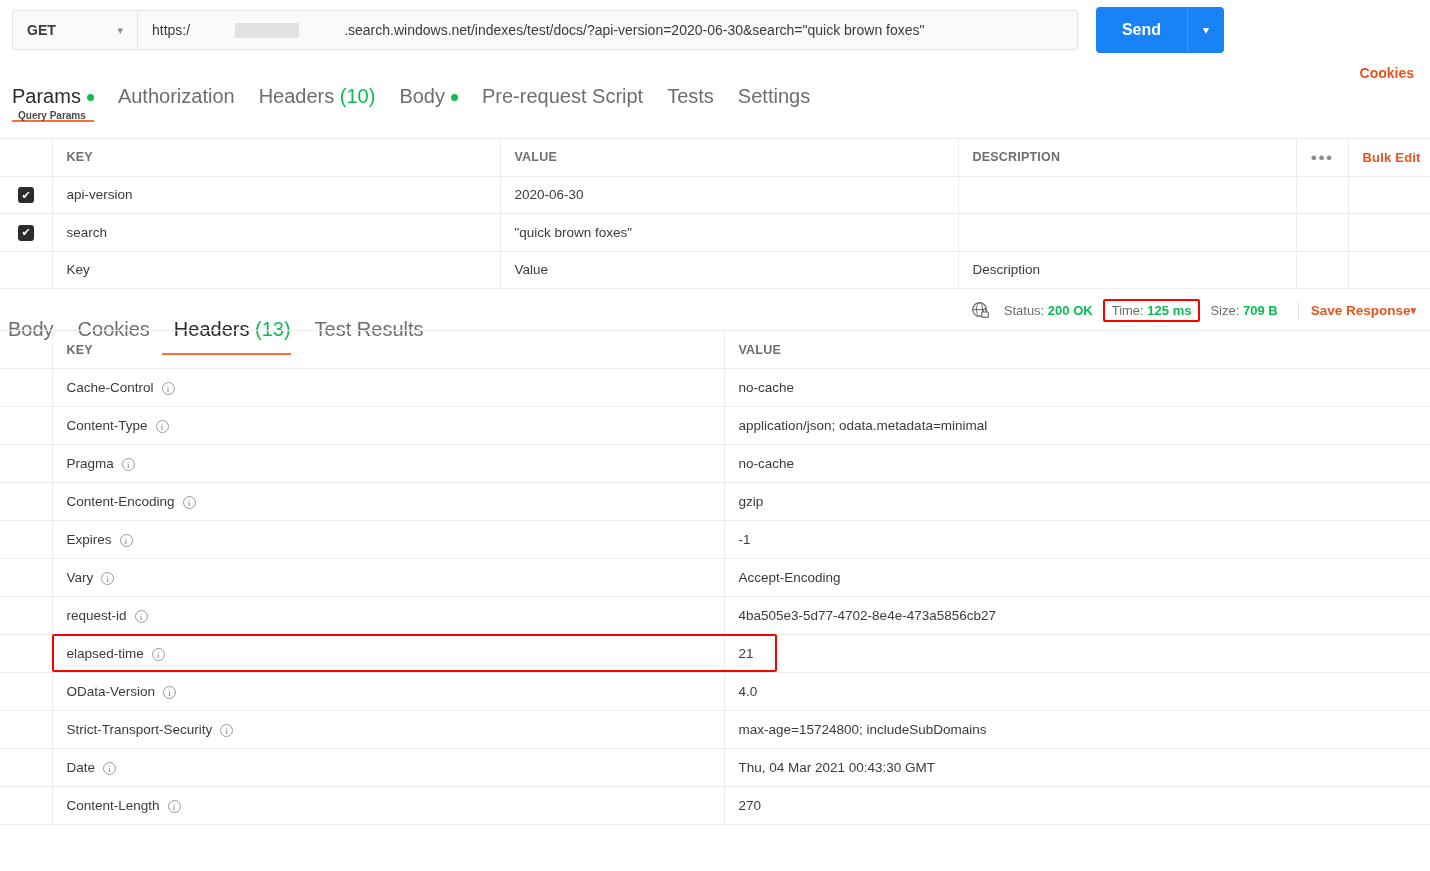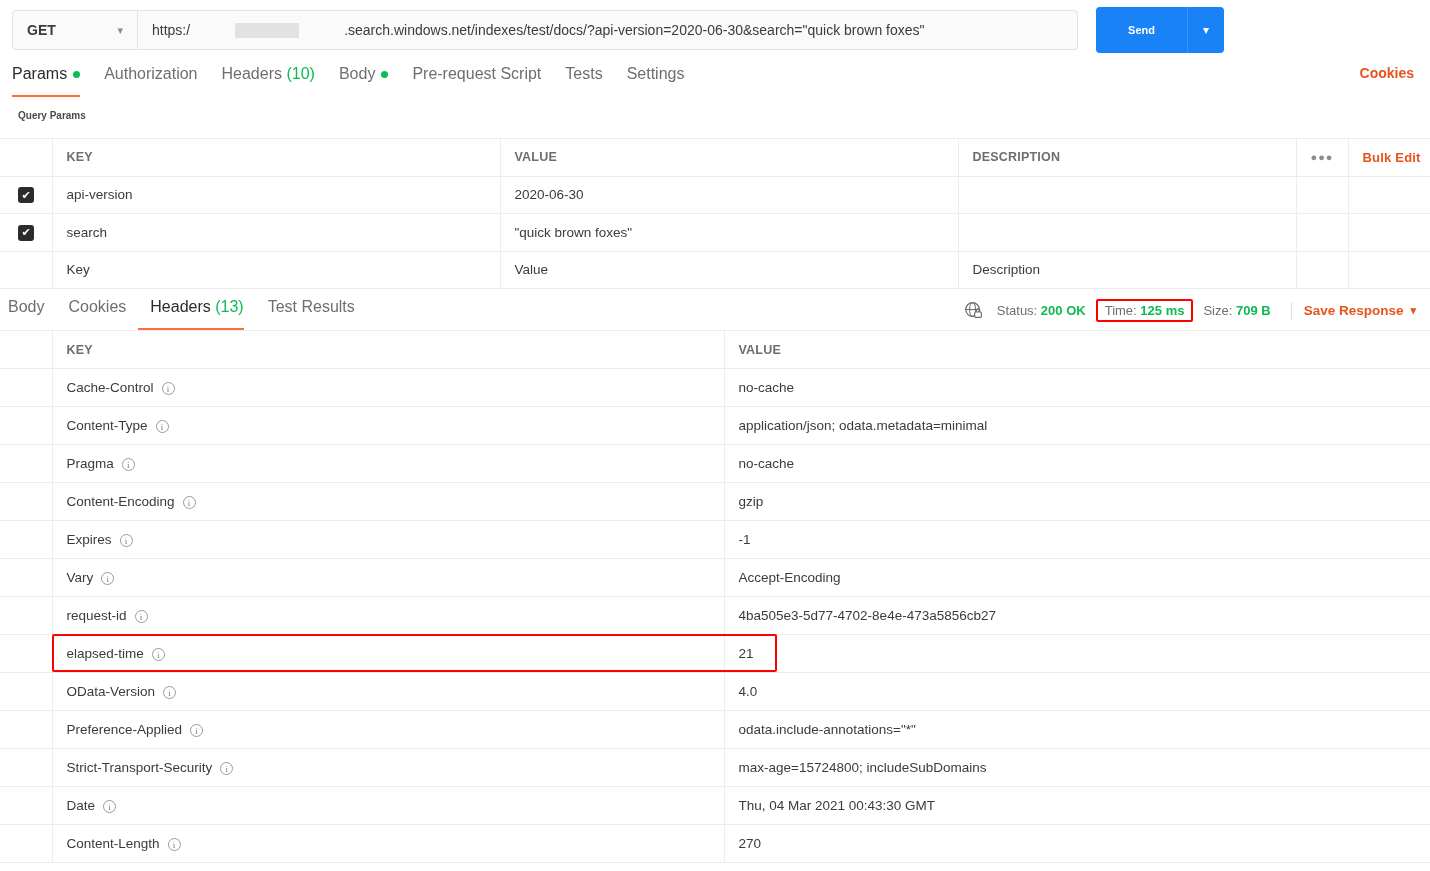--- a/index.html
+++ b/index.html
@@ -48,43 +48,43 @@
     filter: blur(0.6px);
   }
   .send-group {
     display: flex; margin-left: 18px;
     border-radius: 4px; overflow: hidden;
   }
   .send-btn {
     width: 92px; height: 46px;
     background: #1a82f7; color: #ffffff;
     display: flex; align-items: center; justify-content: center;
-    font-size: 11px; font-weight: bold;
+    font-size: 16px; font-weight: bold;
     cursor: pointer;
     border-right: 1px solid #3c94f8;
   }
   .send-caret {
     width: 36px; height: 46px;
     background: #1a82f7; color: #ffffff;
     display: flex; align-items: center; justify-content: center;
     font-size: 12px;
     cursor: pointer;
   }
 
   
   .req-tabs {
     position: absolute; left: 0; top: 62px; width: 1430px; height: 40px;
     display: flex; align-items: flex-start; padding-left: 12px;
     border-bottom: 1px solid transparent;
   }
   .tab {
     position: relative;
     padding: 3px 12px 14px 12px;
-    font-size: 16px; color: #6e6e6e;
-    cursor: pointer; white-space: nowrap;
+    font-size: 20px; color: #6e6e6e;
+    cursor: pointer; white-space: nowrap; margin-top: 20px;
   }
   .tab:first-child { padding-left: 0; }
   .tab.active { color: #2c2c2c; }
   .tab.active::after {
     content: ""; position: absolute;
     left: 0; right: 12px; bottom: 0; height: 2px;
     background: #ff6c37;
   }
   .tab:first-child.active::after { left: 0; right: 12px; }
   .dot {
@@ -148,21 +148,21 @@
   .meta-val { color: #0cbb52; font-weight: bold; }
   .meta-hl {
     border: 2px solid #ff0000; border-radius: 2px;
     padding: 2px 7px; margin: 0 2px;
   }
   .globe-lock { margin-right: 6px; display: flex; align-items: center; cursor: pointer; }
   .meta-divider { width: 1px; height: 18px; background: #e0e0e0; margin: 0 12px; }
   .save-resp {
     color: #e8531d; font-size: 13.5px; font-weight: bold;
     cursor: pointer; white-space: nowrap;
-    display: flex; align-items: center; gap: 7px;
+    display: flex; align-items: center; 
   }
   .save-caret { font-size: 11px; }
 
   
   .hdr-tbl { position: absolute; left: 0; top: 330px; }
   .hdr-tbl td, .hdr-tbl th { height: 38px; }
   .h-key { width: 672px; }
   .h-val { width: 706px; }
   .info-icon {
     display: inline-block; width: 13px; height: 13px;
@@ -355,25 +355,20 @@
     <td class="h-key"><span>elapsed-time</span><span class="info-icon">i</span></td>
     <td class="h-val">21</td>
   </tr>
   <tr>
     <td class="gutter"></td>
     <td class="h-key"><span>OData-Version</span><span class="info-icon">i</span></td>
     <td class="h-val">4.0</td>
   </tr>
   <tr>
     <td class="gutter"></td>
-    <td class="h-key"><span>Preference-Applied</span><span class="info-icon">i</span></td>
-    <td class="h-val">odata.include-annotations="*"</td>
-  </tr>
-  <tr>
-    <td class="gutter"></td>
     <td class="h-key"><span>Strict-Transport-Security</span><span class="info-icon">i</span></td>
     <td class="h-val">max-age=15724800; includeSubDomains</td>
   </tr>
   <tr>
     <td class="gutter"></td>
     <td class="h-key"><span>Date</span><span class="info-icon">i</span></td>
     <td class="h-val">Thu, 04 Mar 2021 00:43:30 GMT</td>
   </tr>
   <tr>
     <td class="gutter"></td>

